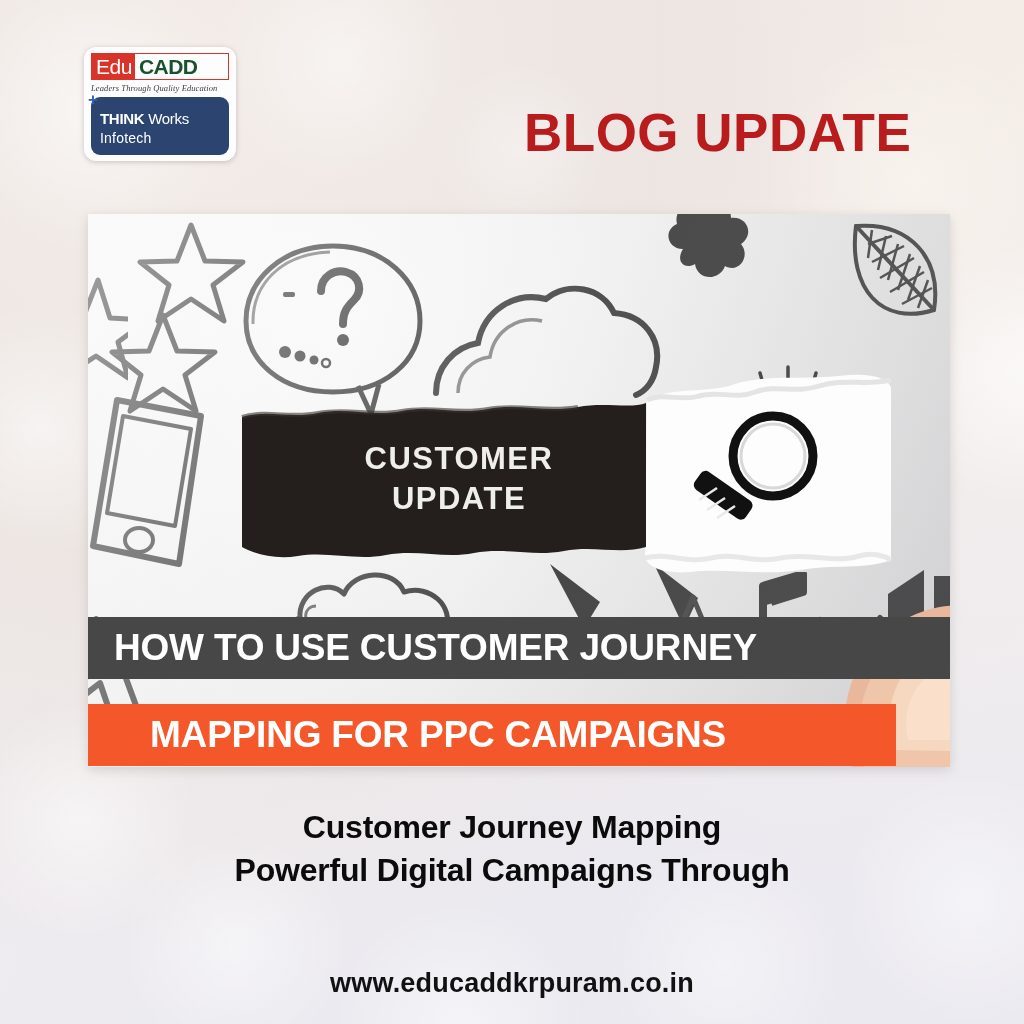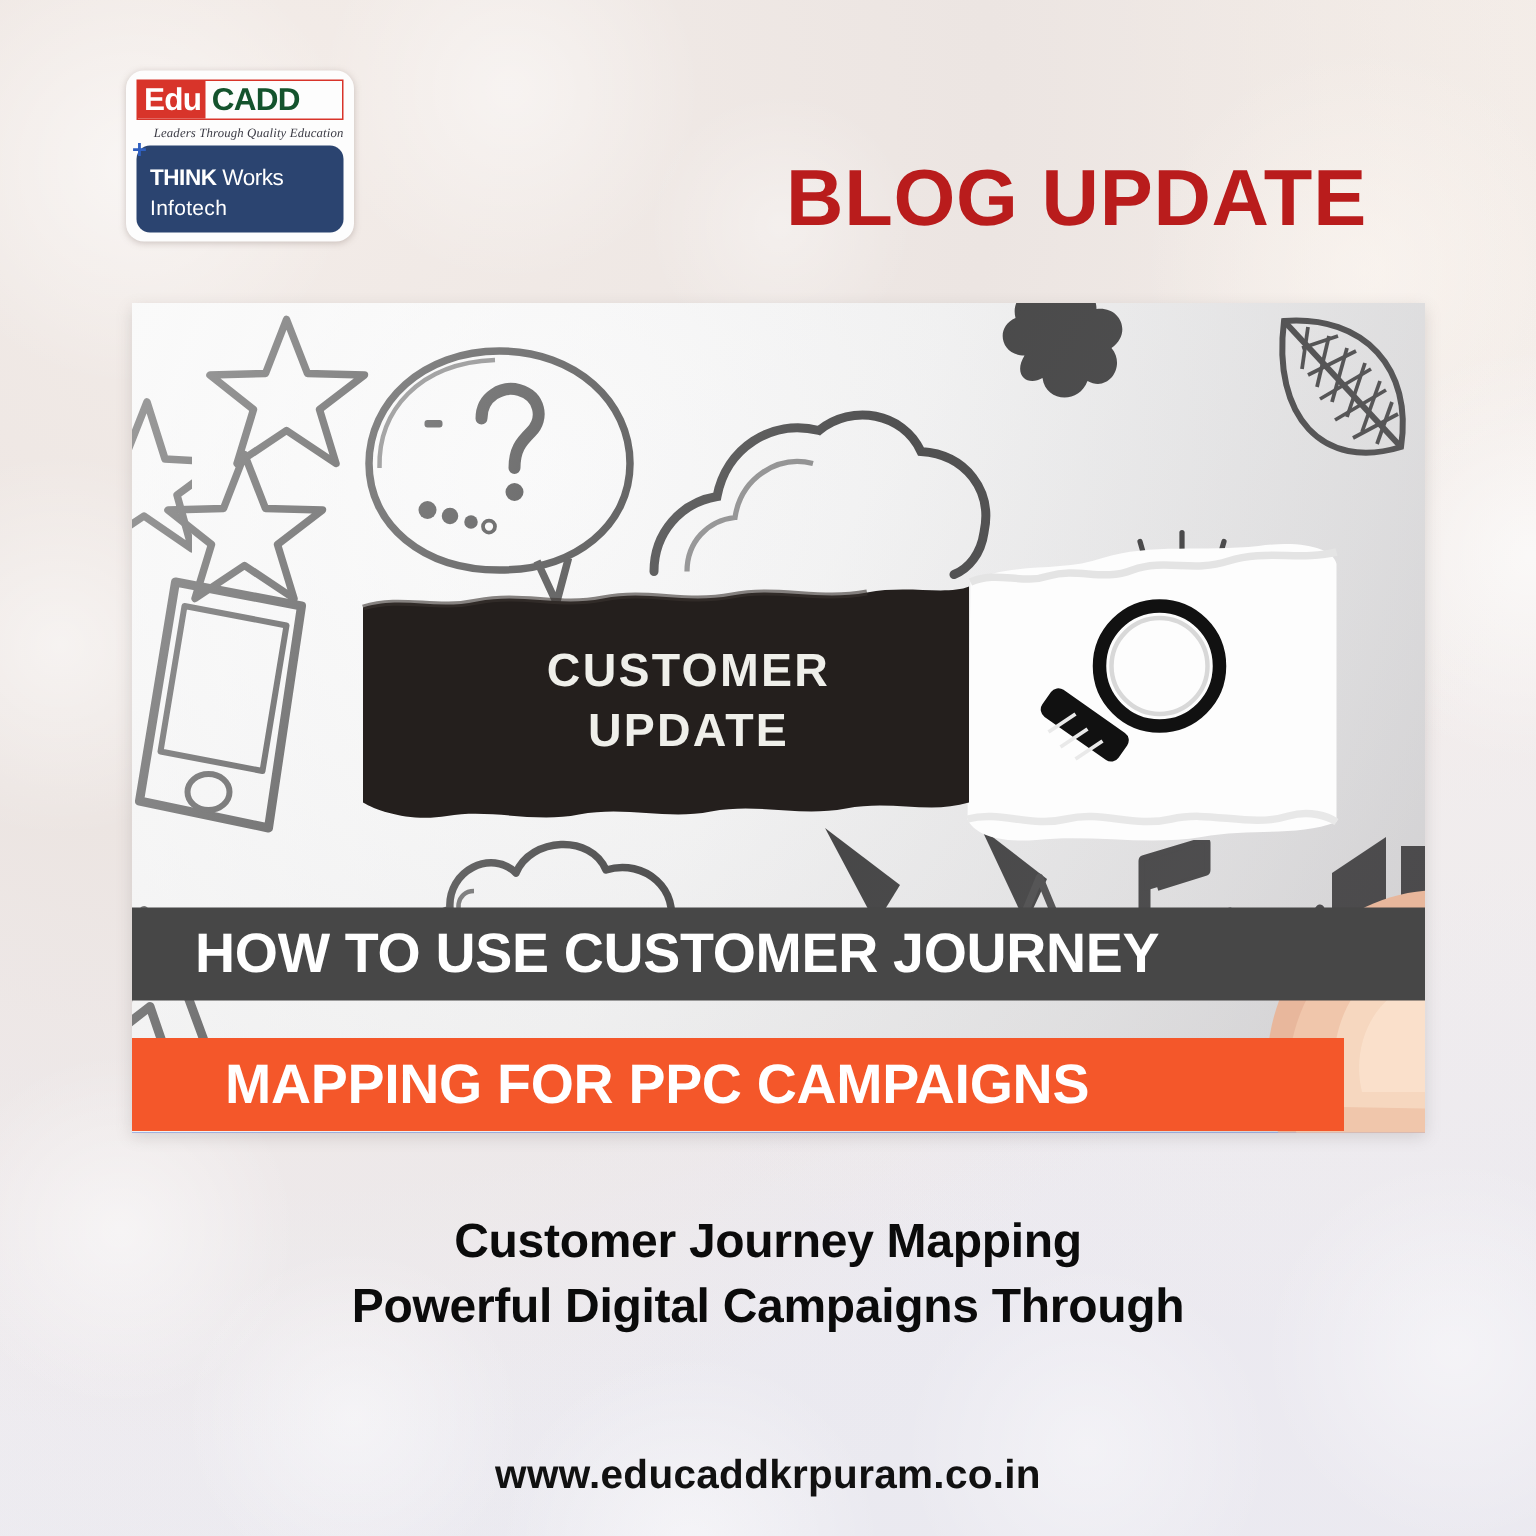--- a/index.html
+++ b/index.html
@@ -25,26 +25,26 @@
   
   #logo{
     position:absolute; left:84px; top:47px; width:152px; height:114px;
     background:#fdfdfd; border-radius:12px;
     box-shadow:0 1px 5px rgba(120,100,95,.35);
     padding:6px 7px 6px 7px;
     display:flex; flex-direction:column;
   }
   #educadd-row{ display:flex; align-items:stretch; border:1.6px solid #d8342a;
      height:27px; width:100%; }
-  #edu-box{ background:#d8342a; color:#fff; font-weight:bold; font-size:21px;
+  #edu-box{ background:#d8342a; color:#fff; font-weight:normal; font-size:21px;
      line-height:25px; padding:0 3px 0 4px; letter-spacing:-.5px; }
   #cadd-box{ color:#14532d; font-weight:bold; font-size:21px; line-height:25px;
      padding:0 4px; letter-spacing:-.5px; flex:1; }
   #tagline{ font-family:"Liberation Serif", serif; font-style:italic;
-     font-size:8.5px; color:#3a3a44; text-align:right; margin-top:3px;
+     font-size:8.5px; color:#3a3a44; text-align:left; margin-top:3px;
      letter-spacing:.1px; white-space:nowrap; }
   #think-panel{ position:relative; margin-top:4px; flex:1; background:#2b4470;
      border-radius:9px; padding:5px 9px 4px 9px; display:flex;
      flex-direction:column; justify-content:center; }
   #plus{ position:absolute; left:-3px; top:-6px; color:#2f5fbf; font-size:17px;
      font-weight:bold; line-height:1; }
   #think-line{ color:#fff; font-size:15px; font-weight:bold; line-height:21px;
      letter-spacing:-.3px; white-space:nowrap; }
   #think-line .thin{ font-weight:normal; }
   #infotech{ color:#fff; font-size:14px; text-align:left; margin-top:1px;
@@ -52,22 +52,22 @@
 
   
   #blog-update{
     position:absolute; left:524px; top:104px; width:420px;
     font-size:53px; font-weight:bold; letter-spacing:.5px; color:#b91c1c;
     text-align:left; line-height:58px; white-space:nowrap;
   }
 
   
   #photo{
-    position:absolute; left:88px; top:202px; width:862px; height:553px;
-    overflow:hidden; background:#1d4ed8;
+    position:absolute; left:88px; top:214px; width:862px; height:553px;
+    overflow:hidden; background:#737373;
     box-shadow:0 3px 10px rgba(110,100,100,.22);
   }
   #paper{ position:absolute; inset:0;
     background:
       radial-gradient(circle at 30% 20%, #fbfbfb 0%, #f0f0f0 55%, #e6e6e6 100%);
   }
   #paper-shade{ position:absolute; inset:0;
      background:linear-gradient(118deg, rgba(255,255,255,.55) 0%, rgba(230,230,232,.2) 48%,
        rgba(190,188,192,.30) 78%, rgba(160,156,162,.35) 100%); }
   .doodle{ position:absolute; }
@@ -82,21 +82,21 @@
      font-family:"Liberation Sans", sans-serif; }
 
   
   #torn-flap{ position:absolute; left:555px; top:160px; width:250px; height:200px; }
   #hand{ position:absolute; left:748px; top:330px; width:200px; height:230px; }
 
   
   #bar-dark{ position:absolute; left:0px; top:403px; width:862px; height:62px;
      background:#474747; display:flex; align-items:center; }
   #bar-dark span{ color:#ffffff; font-weight:bold; font-size:37px;
-     letter-spacing:-.2px; padding-left:42px; white-space:nowrap; }
+     letter-spacing:-.2px; padding-left:26px; white-space:nowrap; }
   #bar-orange{ position:absolute; left:0px; top:465px; width:808px; height:62px;
      background:#f4572a; display:flex; align-items:center;margin-top:25px; }
   #bar-orange span{ color:#ffffff; font-weight:bold; font-size:37px;
      letter-spacing:-.2px; padding-left:62px; white-space:nowrap; }
 
   
   #title{
     position:absolute; left:62px; top:806px; width:900px;
     text-align:center; color:#0b0b0b; font-weight:bold;
     font-size:32px; line-height:43px; letter-spacing:-.2px;

